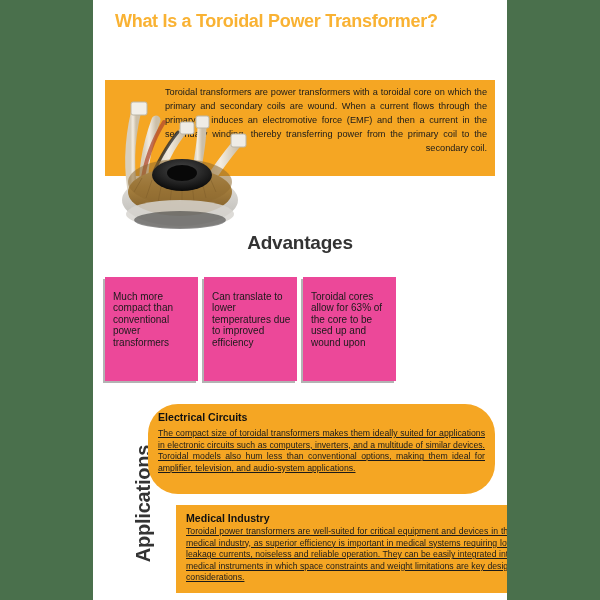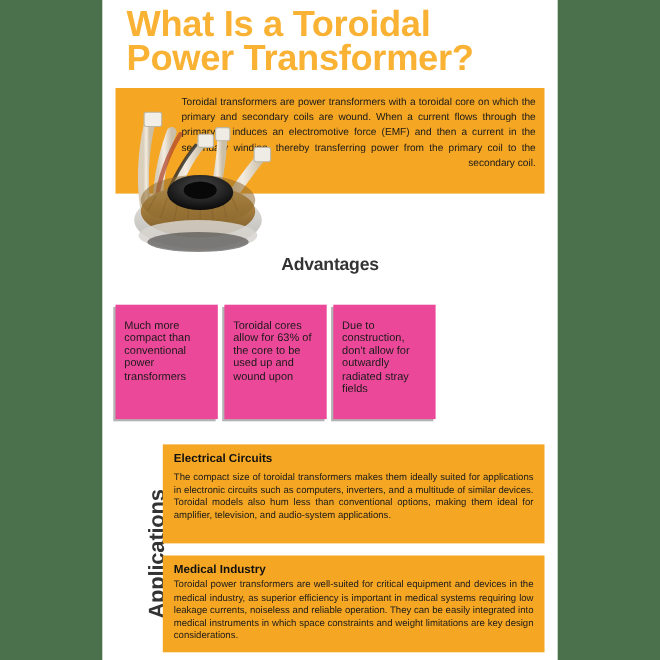--- a/index.html
+++ b/index.html
@@ -22,21 +22,21 @@
     background: #ffffff;
     overflow: hidden;
   }
 
   
   .title {
     position: absolute;
     left: 22px;
     top: 6px;
     width: 380px;
-    font-size: 33px;
+    font-size: 18px;
     line-height: 31px;
     font-weight: bold;
     color: #f9b233;
     letter-spacing: -0.3px;
   }
 
   
   .intro-box {
     position: absolute;
     left: 12px;
@@ -94,21 +94,21 @@
     text-align: justify;
   }
 
   
   .adv-heading {
     position: absolute;
     left: 0;
     top: 232px;
     width: 414px;
     text-align: center;
-    font-size: 16px;
+    font-size: 19px;
     font-weight: bold;
     color: #333333;
     letter-spacing: -0.2px;
   }
   .adv-row {
     position: absolute;
     left: 12px;
     top: 277px;
     width: 392px;
     display: flex;
@@ -140,33 +140,34 @@
     letter-spacing: -0.2px;
   }
   .app-box {
     position: absolute;
     left: 55px;
     width: 347px;
     background: #f5a623;
     box-sizing: border-box;
     padding: 7px 10px 8px 10px;
   }
-  .app-box.one { top: 404px; height: 90px; }
-  .app-box.two { top: 505px; height: 88px; }
+  .app-box.one { top: 404px; height: 90px; border-radius: 30px; }
+  .app-box.two { top: 505px; height: 88px; margin-left: 28px; }
   .app-title {
     font-size: 10.6px;
     font-weight: bold;
     color: #111111;
     margin-bottom: 5px;
   }
   .app-body {
     font-size: 8.7px;
     line-height: 11.6px;
     color: #1a1a1a;
     text-align: justify;
+    text-decoration: underline;
   }
   .app-box.two .app-title { margin-bottom: 2px; }
 </style>
 </head>
 <body>
 
 <div class="page">
 
   <div class="title">What Is a Toroidal Power Transformer?</div>
 
@@ -231,22 +232,22 @@
       <ellipse cx="82" cy="136" rx="54" ry="14" fill="#d7d5d0" opacity="0.85"></ellipse>
       <ellipse cx="82" cy="142" rx="46" ry="9" fill="#2f2f2f" opacity="0.55"></ellipse>
     </svg>
   </div>
 
 
   <div class="adv-heading">Advantages</div>
 
   <div class="adv-row">
     <div class="adv-card">Much more compact than conventional power transformers</div>
+    <div class="adv-card">Can translate to lower temperatures due to improved efficiency</div>
     <div class="adv-card">Toroidal cores allow for 63% of the core to be used up and wound upon</div>
-    <div class="adv-card">Due to construction, don't allow for outwardly radiated stray fields</div>
   </div>
 
   <div class="apps-label">Applications</div>
 
   <div class="app-box one">
     <div class="app-title">Electrical Circuits</div>
     <div class="app-body">The compact size of toroidal transformers makes them ideally suited for applications in electronic circuits such as computers, inverters, and a multitude of similar devices. Toroidal models also hum less than conventional options, making them ideal for amplifier, television, and audio-system applications.</div>
   </div>
 
   <div class="app-box two">

